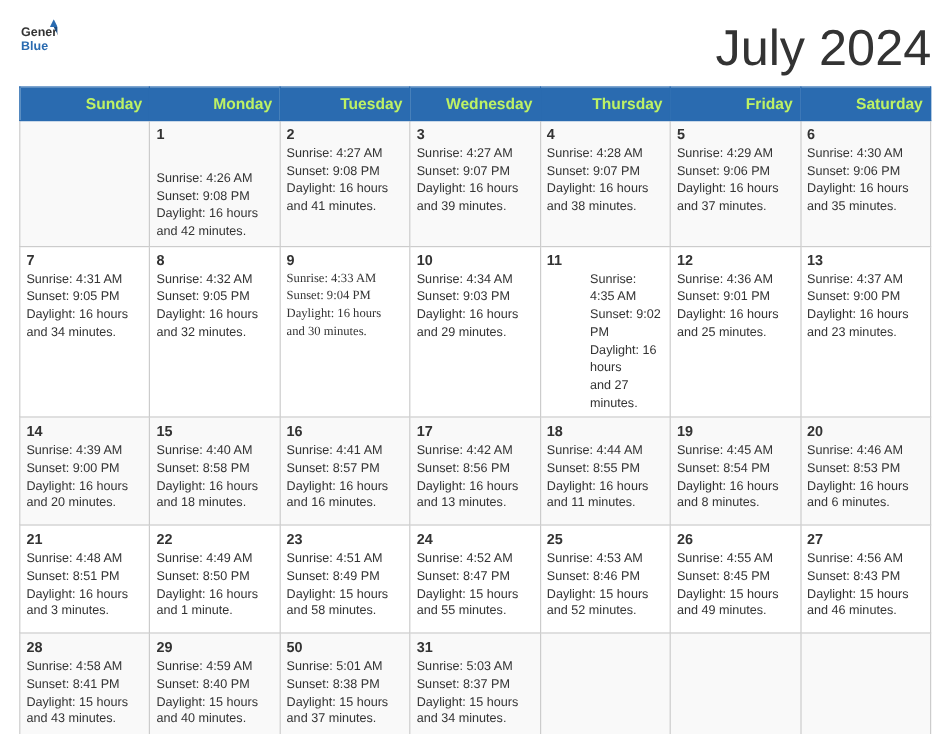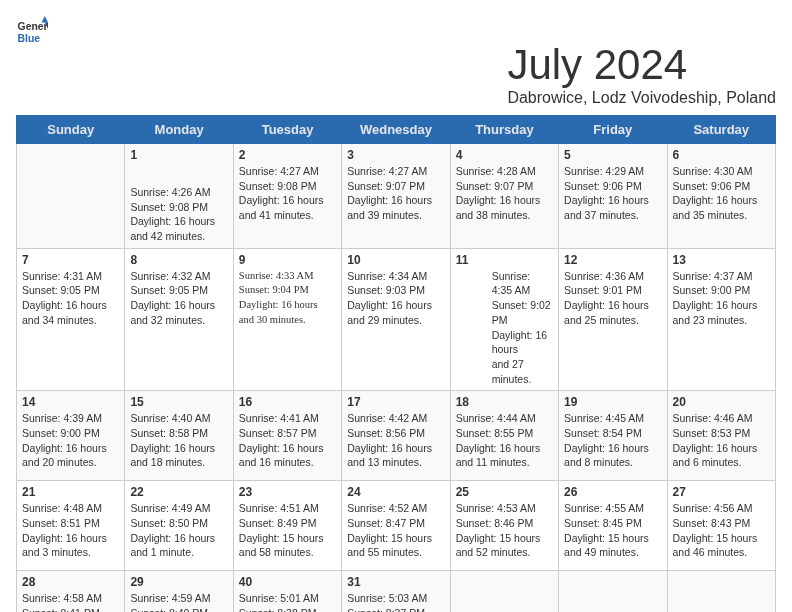--- a/index.html
+++ b/index.html
@@ -19,41 +19,40 @@
     .logo {
       display: flex;
       align-items: center;
       gap: 4px;
     }
     .logo-icon {
       width: 32px;
       height: 32px;
     }
     .title-area {
-      text-align: left;
-      margin-top: 25px;
+      text-align: center;
     }
     .month-title {
       font-size: 42px;
       color: #333;
       font-weight: normal;
     }
     .location-title {
       font-size: 16px;
       color: #333;
     }
     table {
       width: 100%;
       border-collapse: collapse;
       table-layout: fixed;
     }
     thead tr th {
       background-color: #2a6bb0;
-      color: #e5e5e5;
-      text-align: center;
+      color: #bef264;
+      text-align: right;
       padding: 6px 6px;
       font-size: 13px;
       border: 1px solid #2a6bb0;
     }
     tbody tr td {
       border: 1px solid #ccc;
       vertical-align: top;
       padding: 4px 5px;
       font-size: 11px;
       color: #333;
@@ -88,21 +87,20 @@
   <div class="logo">
     <svg class="logo-icon" viewBox="0 0 40 40">
       <text x="2" y="18" font-size="13" font-weight="bold" fill="#333" font-family="Arial">General</text>
       <text x="2" y="32" font-size="13" font-weight="bold" fill="#2a6bb0" font-family="Arial">Blue</text>
       <polygon points="32,8 40,8 36,0" fill="#2a6bb0"></polygon>
       <polygon points="36,8 40,16 40,8" fill="#1a4a80"></polygon>
     </svg>
   </div>
   <div class="title-area">
     <div class="month-title">July 2024</div>
-    <div class="location-title">Dabrowice, Lodz Voivodeship, Poland</div>
   </div>
 </div>
 
 <table>
   <thead>
     <tr>
     <th>Sunday</th>
         <th>Monday</th>
         <th>Tuesday</th>
         <th>Wednesday</th>
@@ -319,21 +317,21 @@
 and 43 minutes.</div>
         </td>
         <td>
           <span class="day-num">29</span>
           <div class="day-info" style="white-space: pre-line;">Sunrise: 4:59 AM
 Sunset: 8:40 PM
 Daylight: 15 hours
 and 40 minutes.</div>
         </td>
         <td>
-          <span class="day-num">40</span>
+          <span class="day-num">50</span>
           <div class="day-info" style="white-space: pre-line;">Sunrise: 5:01 AM
 Sunset: 8:38 PM
 Daylight: 15 hours
 and 37 minutes.</div>
         </td>
         <td>
           <span class="day-num">31</span>
           <div class="day-info" style="white-space: pre-line;">Sunrise: 5:03 AM
 Sunset: 8:37 PM
 Daylight: 15 hours

